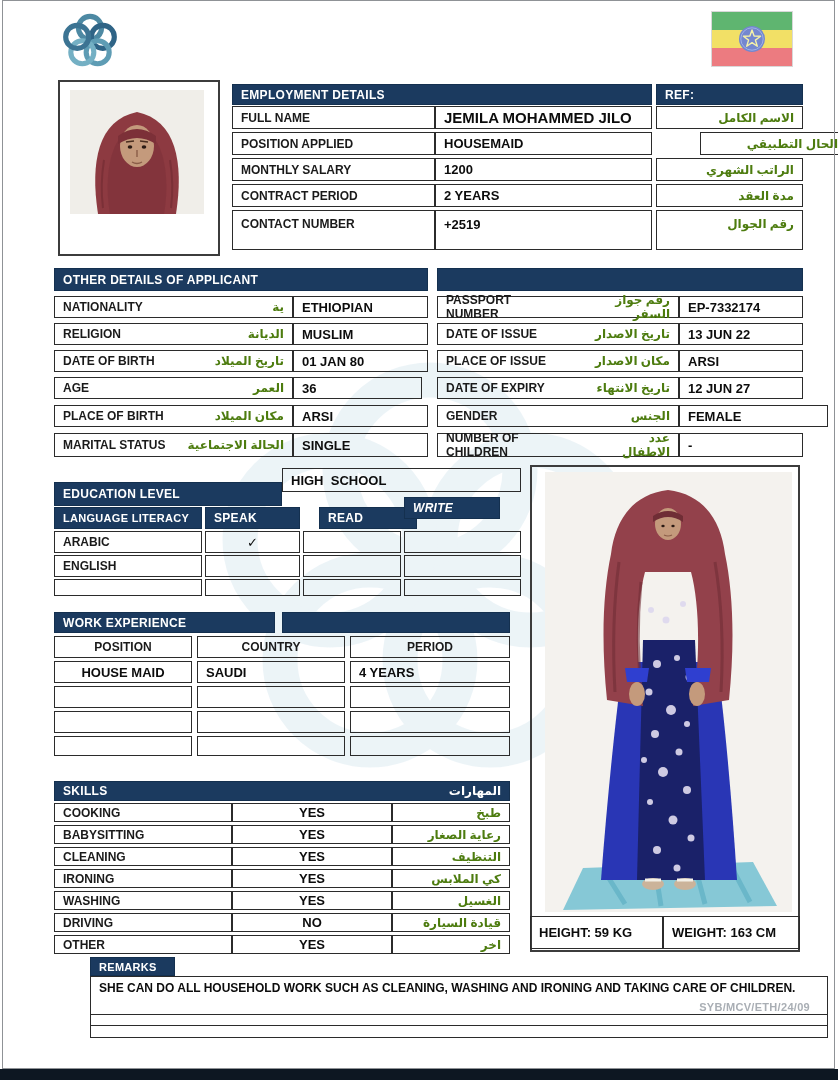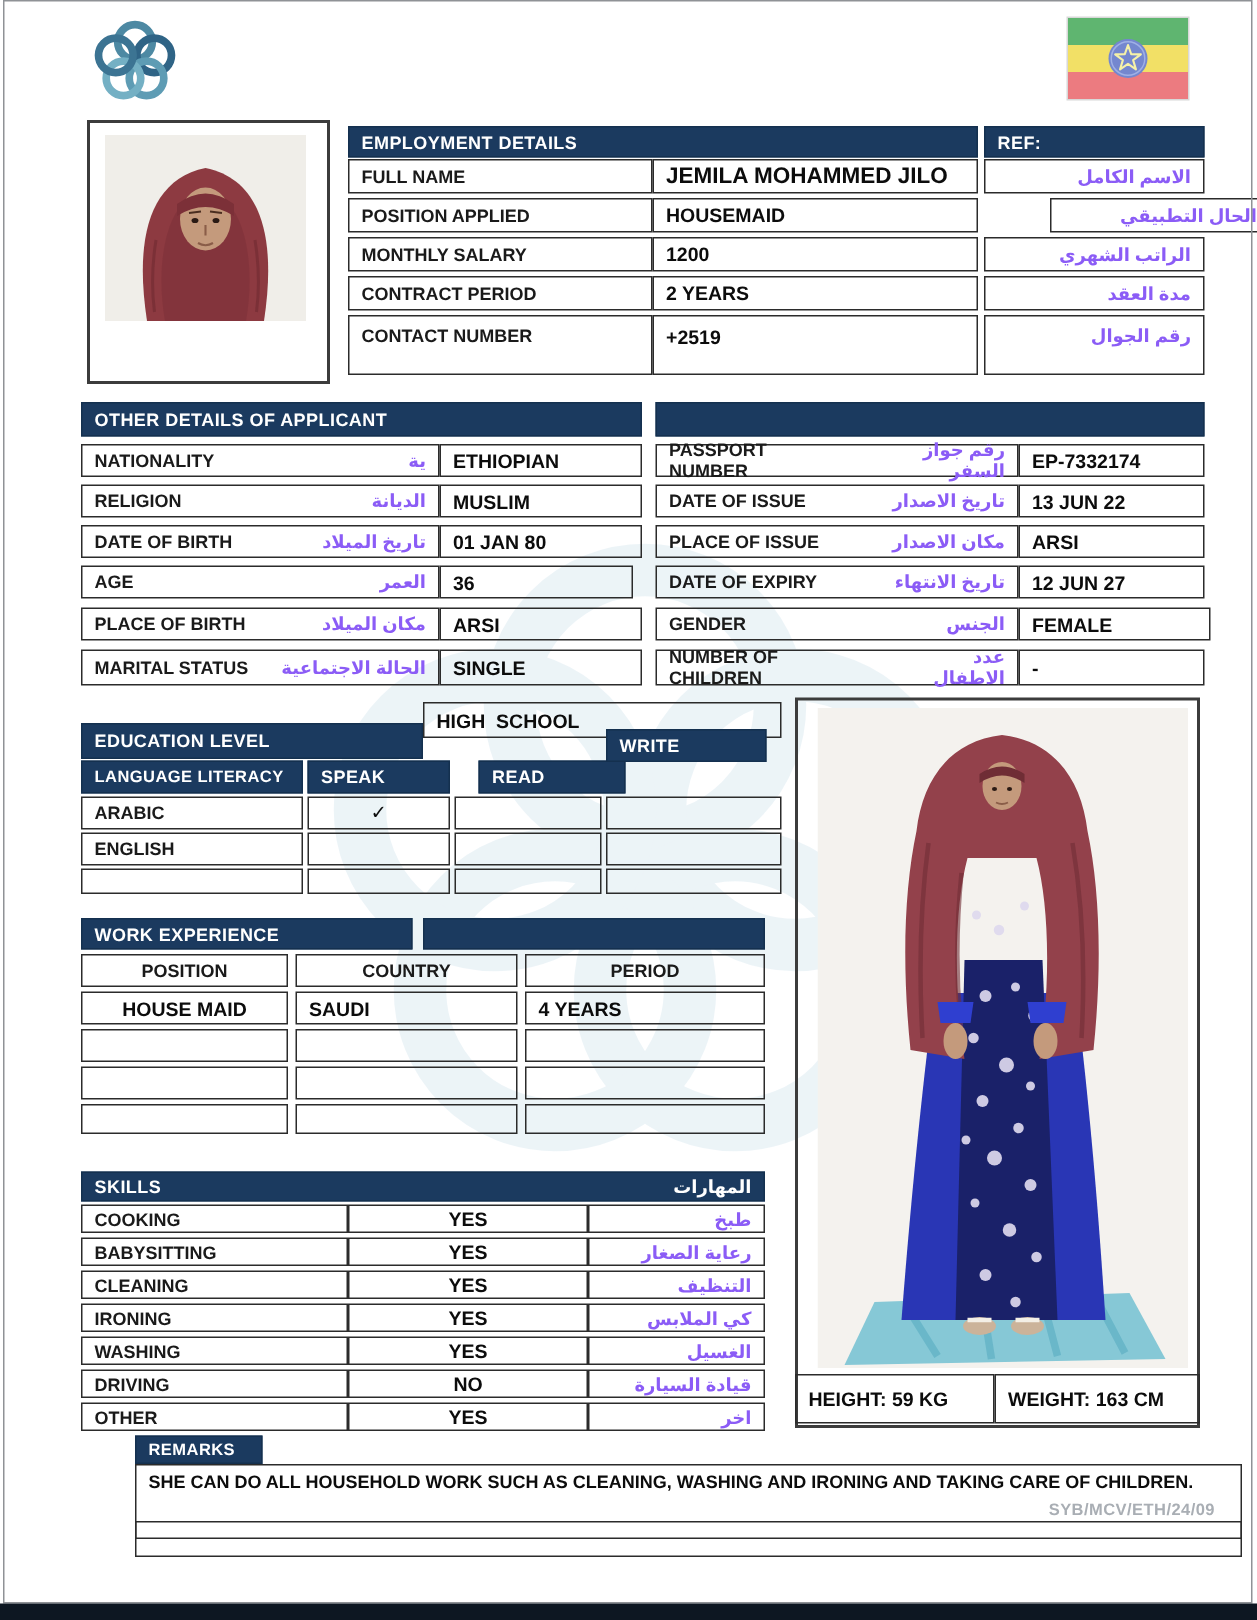--- a/index.html
+++ b/index.html
@@ -5,21 +5,21 @@
   html,body{margin:0;padding:0;background:#ffffff;}
   .page{position:relative;width:838px;height:1080px;background:#ffffff;overflow:hidden;
         font-family:"Liberation Sans","DejaVu Sans",sans-serif;}
   .abs{position:absolute;box-sizing:border-box;}
   .cell{position:absolute;box-sizing:border-box;border:1px solid #2b2b2b;display:flex;align-items:center;background:transparent;}
   .navy{background:#1b3a5f;border:1px solid #14304f;color:#ffffff;}
   .hdr-text{font-weight:bold;font-size:12px;letter-spacing:.3px;color:#ffffff;}
   .lbl{font-weight:bold;font-size:12px;color:#1a1a1a;}
   .val{font-weight:bold;font-size:13px;color:#0c0c0c;}
   .big-val{font-size:15px;}
-  .ar{font-weight:bold;font-size:12px;color:#8b5cf6;direction:rtl;}
+  .ar{font-weight:bold;font-size:12px;color:#4d7c0f;direction:rtl;}
   .pad{padding:0 8px;}
   .between{justify-content:space-between;}
   .center{justify-content:center;}
   .ghost{position:absolute;opacity:0.14;pointer-events:none;}
   .wm-code{position:absolute;font-size:11px;font-weight:bold;color:#a9aeb4;letter-spacing:.3px;}
   .frame{position:absolute;box-sizing:border-box;border:2px solid #3c3c3c;background:#ffffff;}
   .bottom-bar{position:absolute;left:0;top:1069px;width:838px;height:11px;background:#0d1722;}
   .page-border{position:absolute;left:2px;top:0px;width:831px;height:1067px;border:1px solid #8f9296;pointer-events:none;}
   .logo-txt{line-height:1.05;}
 </style>
@@ -205,21 +205,21 @@
     <span class="lbl pad">DATE OF EXPIRY</span>
     <span class="ar pad">تاريخ الانتهاء</span>
     </div>
   <div class="cell" style="left:679px;top:377px;width:124px;height:22px;">
     <span class="val pad">12 JUN 27</span>
     </div>
   <div class="cell between" style="left:437px;top:405px;width:242px;height:22px;">
     <span class="lbl pad">GENDER</span>
     <span class="ar pad">الجنس</span>
     </div>
-  <div class="cell" style="left:679px;top:405px;width:128px;height:22px;">
+  <div class="cell" style="left:679px;top:405px;width:149px;height:22px;">
     <span class="val pad">FEMALE</span>
     </div>
   <div class="cell between" style="left:437px;top:433px;width:242px;height:24px;">
     <span class="lbl pad">NUMBER OF CHILDREN</span>
     <span class="ar pad">عدد الاطفال</span>
     </div>
   <div class="cell" style="left:679px;top:433px;width:124px;height:24px;">
     <span class="val pad">-</span>
     </div>
 
@@ -232,21 +232,21 @@
 
   <div class="cell navy" style="left:54px;top:507px;width:148px;height:22px;">
     <span class="hdr-text pad" style="font-size:11px;">LANGUAGE LITERACY</span>
     </div>
   <div class="cell navy" style="left:205px;top:507px;width:95px;height:22px;">
     <span class="hdr-text pad">SPEAK</span>
     </div>
   <div class="cell navy" style="left:303px;top:507px;width:98px;height:22px;margin-left:16px;">
     <span class="hdr-text pad">READ</span>
     </div>
-  <div class="cell navy" style="left:404px;top:486px;width:107px;height:22px;">
+  <div class="cell navy" style="left:404px;top:497px;width:96px;height:22px;font-style:italic;">
     <span class="hdr-text pad">WRITE</span>
     </div>
 
   <div class="cell" style="left:54px;top:531px;width:148px;height:22px;">
     <span class="lbl pad">ARABIC</span>
     </div>
   <div class="cell center" style="left:205px;top:531px;width:95px;height:22px;">
     <span class="val">✓</span>
     </div>
   <div class="cell" style="left:303px;top:531px;width:98px;height:22px;">

